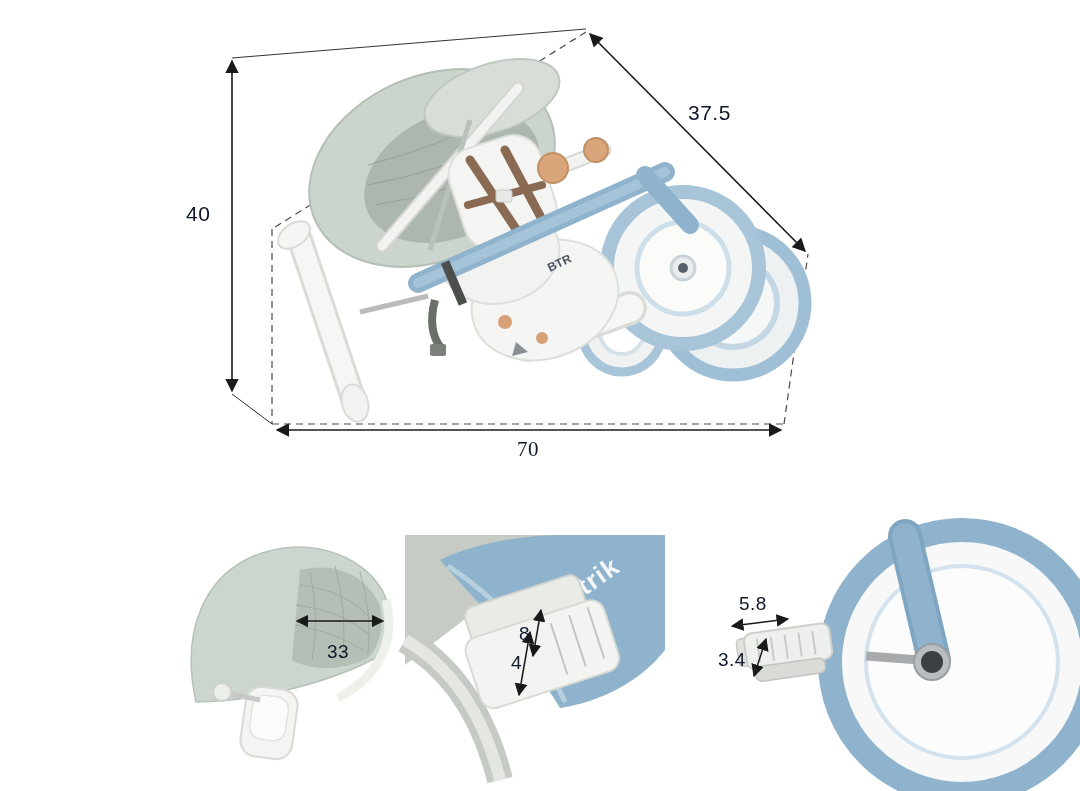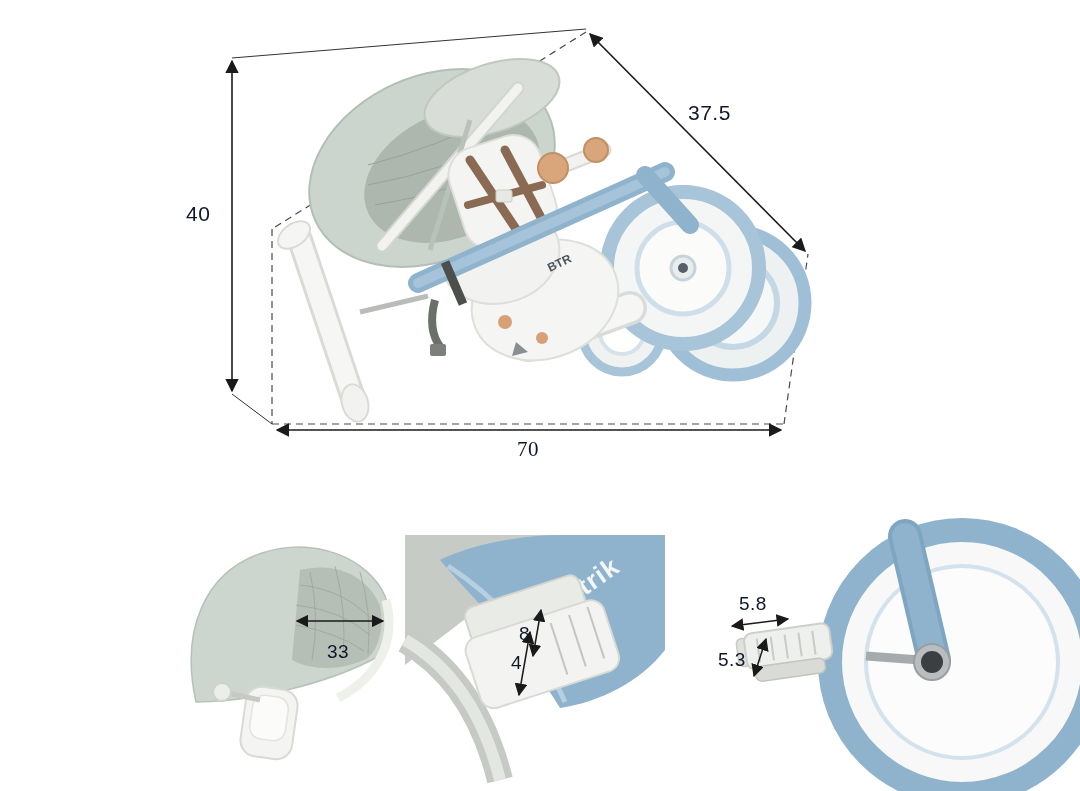--- a/index.html
+++ b/index.html
@@ -191,15 +191,15 @@
   </svg>
 
   <div class="dim-label" style="left:186px; top:203px;text-align:right;">40</div>
   <div class="dim-label" style="left:688px; top:102px;">37.5</div>
   <div class="dim-label" style="left:517px; top:439px;font-family:Liberation Serif, serif;">70</div>
 
   <div class="dim-label small" style="left:327px; top:598px;margin-top:44px;">33</div>
   <div class="dim-label small" style="left:519px; top:624px;">8</div>
   <div class="dim-label small" style="left:511px; top:653px;">4</div>
   <div class="dim-label small" style="left:739px; top:594px;text-align:center;">5.8</div>
-  <div class="dim-label small" style="left:718px; top:650px;">5.3</div>
+  <div class="dim-label small" style="left:718px; top:650px;">3.4</div>
 
 </div>
 
 </body></html>

